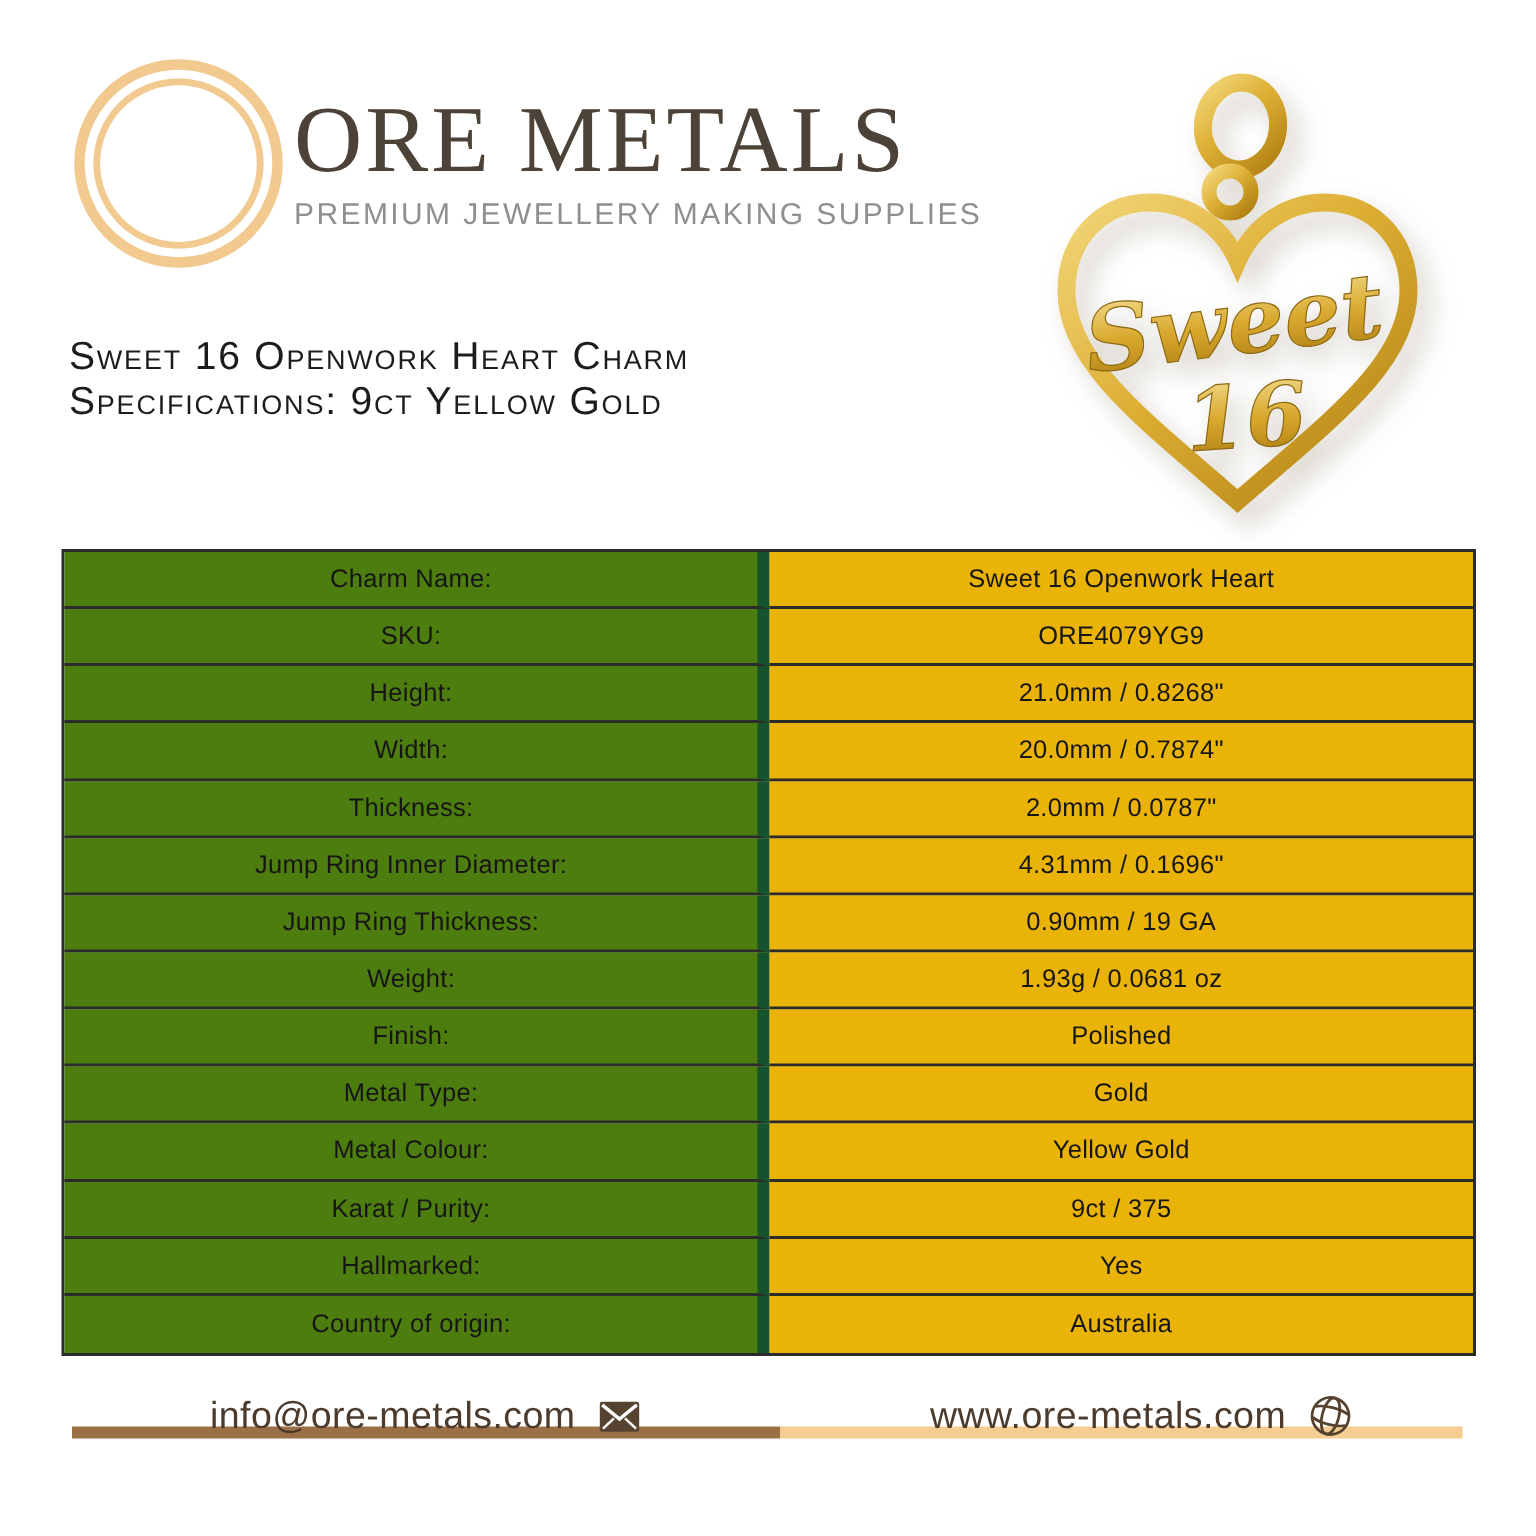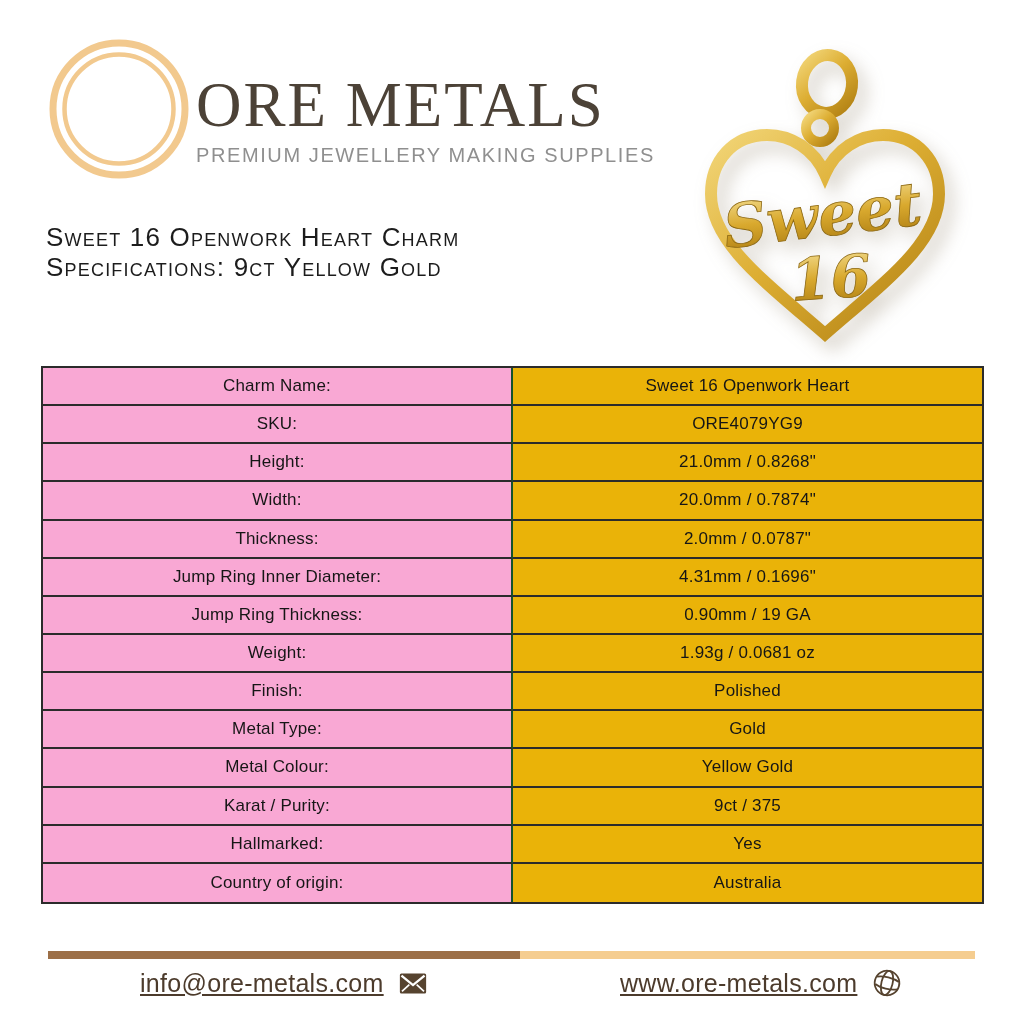--- a/index.html
+++ b/index.html
@@ -17,21 +17,20 @@
   .logo-rings {
     position: absolute;
     left: 48px; top: 38px;
     width: 142px; height: 142px;
   }
   .brand-text {
     position: absolute;
     left: 196px; top: 60px;
     width: 408px;
     text-align: center;
-    margin-top: 12px;
   }
   .brand-name {
     font-family: "Liberation Serif", serif;
     font-size: 63px;
     line-height: 1.05;
     letter-spacing: 2px;
     color: #4C4237;
     white-space: nowrap;
   }
   .brand-tagline {
@@ -84,47 +83,46 @@
   }
   .spec-row { display: contents; }
   .spec-cell {
     display: flex;
     align-items: center;
     justify-content: center;
     border-bottom: 2px solid #2B2B2B;
     letter-spacing: 0.2px;
   }
   .spec-cell.label {
-    background: #f9a8d4;
-    border-right: 2px solid #14532d;
+    background: #4d7c0f;
+    border-right: 8px solid #14532d;
   }
   .spec-cell.value { background: #eab308; }
   .spec-row:last-child .spec-cell { border-bottom: none; }
 
   
   .divider {
     position: absolute;
     left: 48px; top: 951px;
     width: 927px; height: 8px;
     display: flex;
   }
   .divider .seg-brown { width: 472px; height: 100%; background: #9C6F47; }
   .divider .seg-gold  { flex: 1; height: 100%; background: #F5CD90; }
 
   .contact {
     position: absolute;
-    top: 963px;
+    top: 924px;
     display: flex;
     align-items: center;
     gap: 15px;
     font-size: 25px;
     letter-spacing: 0.3px;
     color: #4C3B2C;
     height: 40px;
-    text-decoration: underline;
   }
   .contact.email { left: 140px; }
   .contact.web   { left: 620px; }
   .contact-icon { display: inline-flex; }
 </style>
 </head>
 <body>
 
 <div class="page">
 

